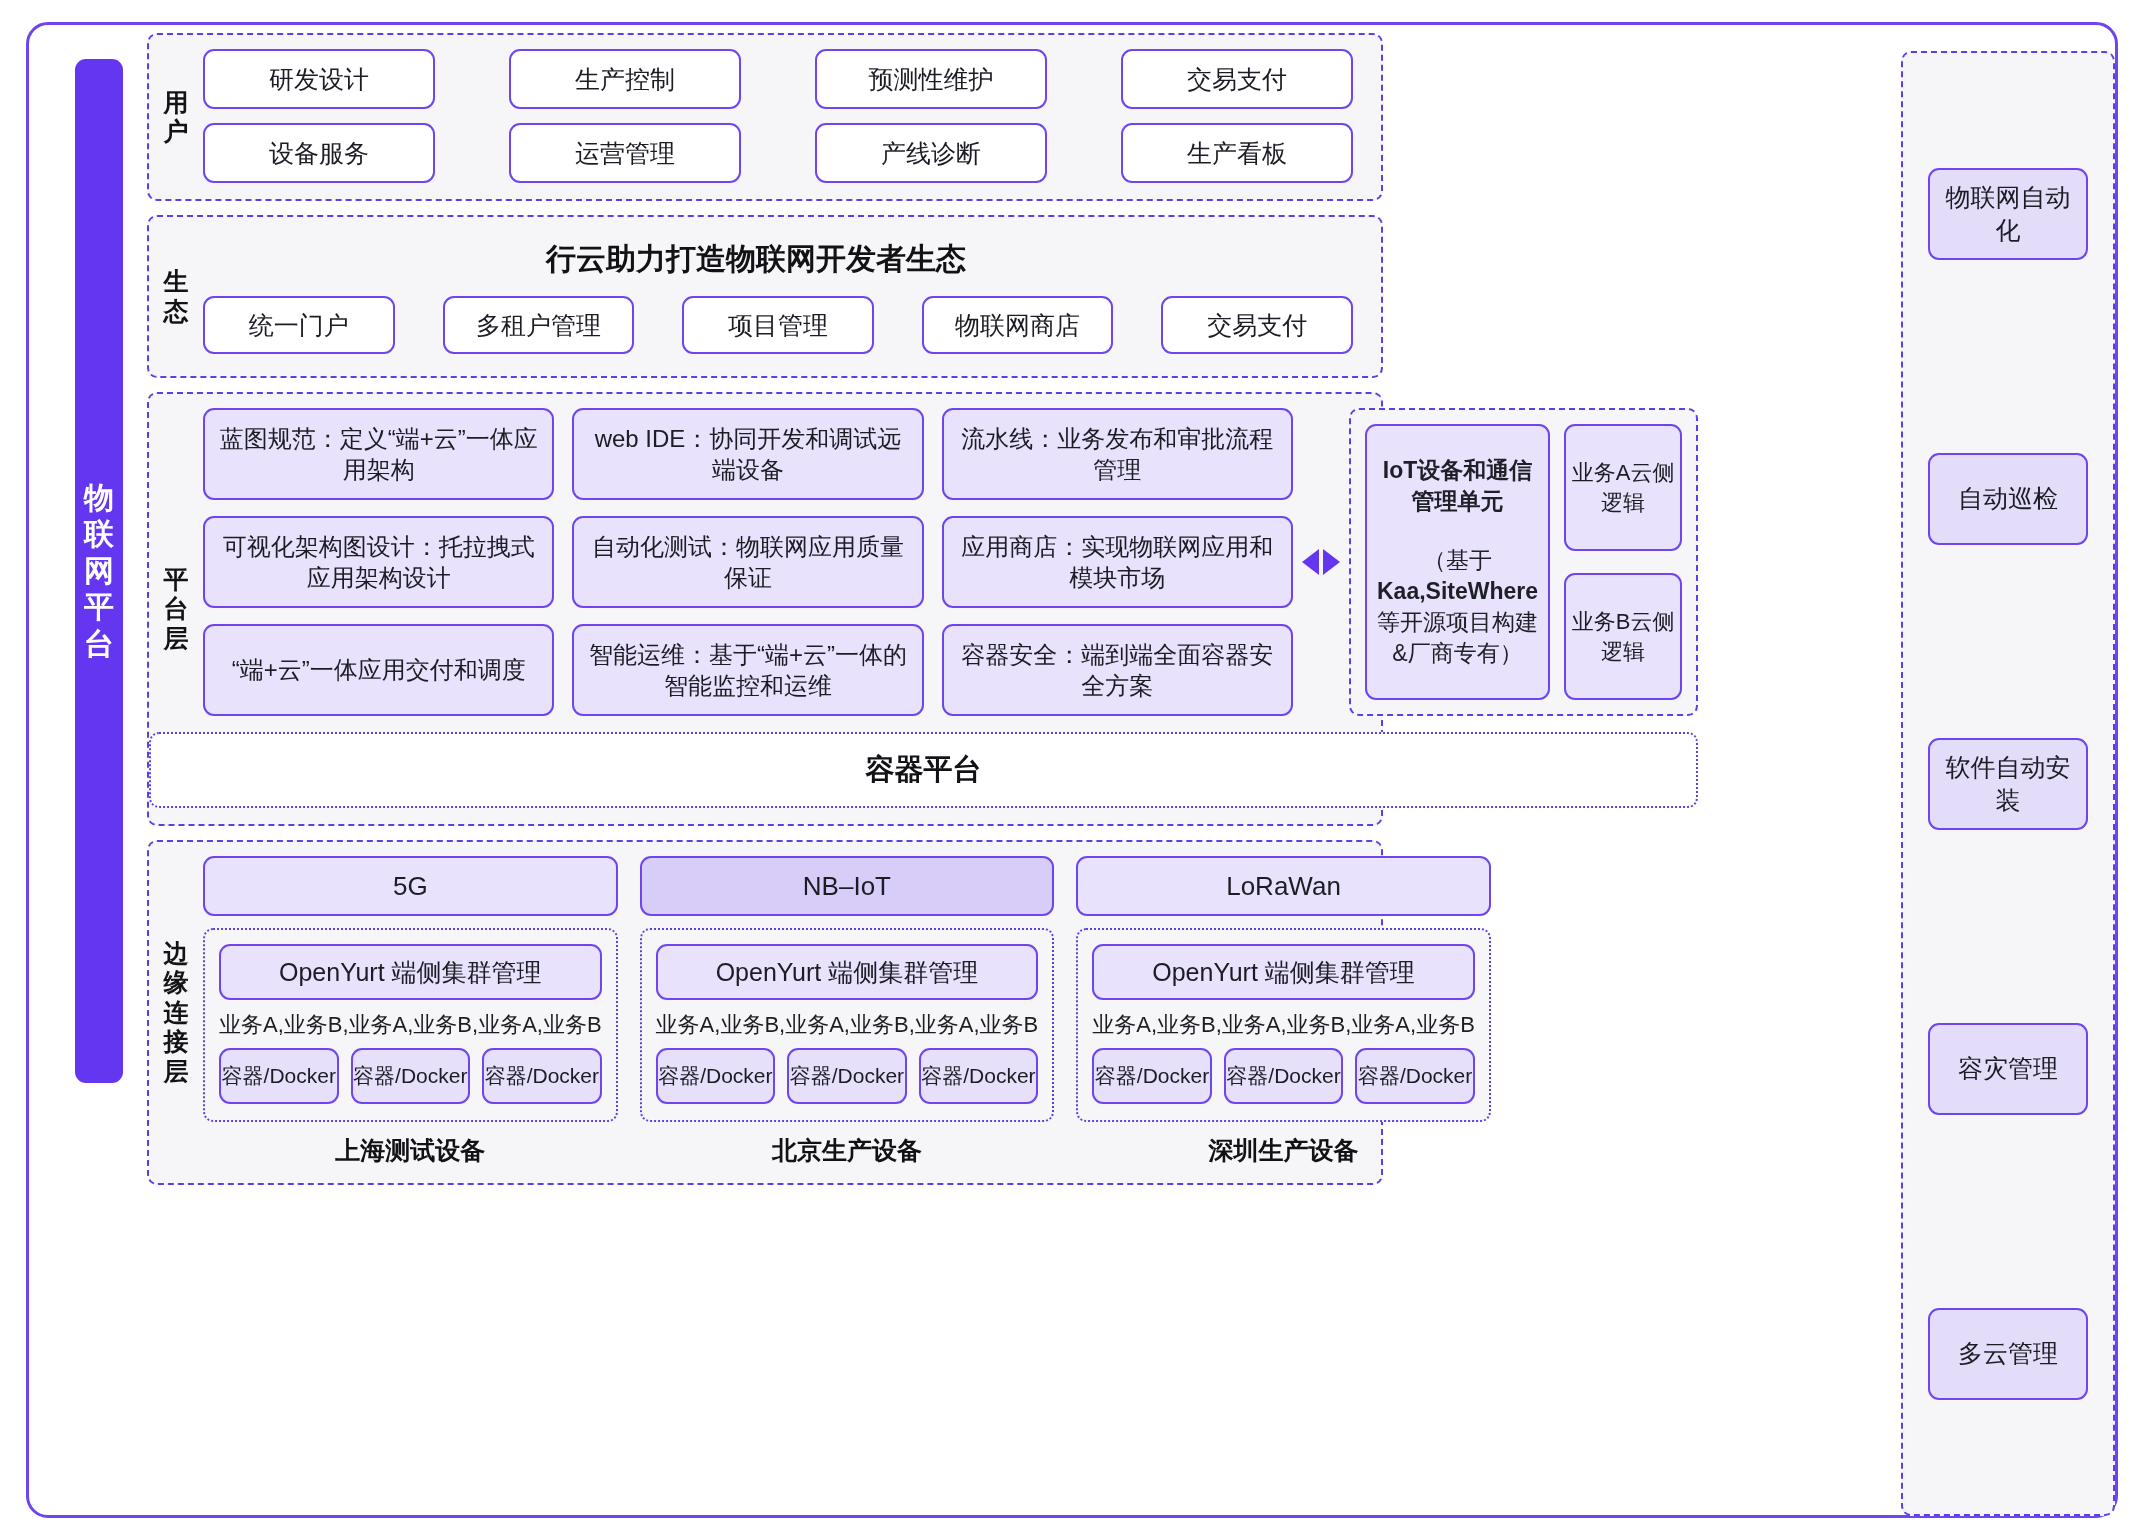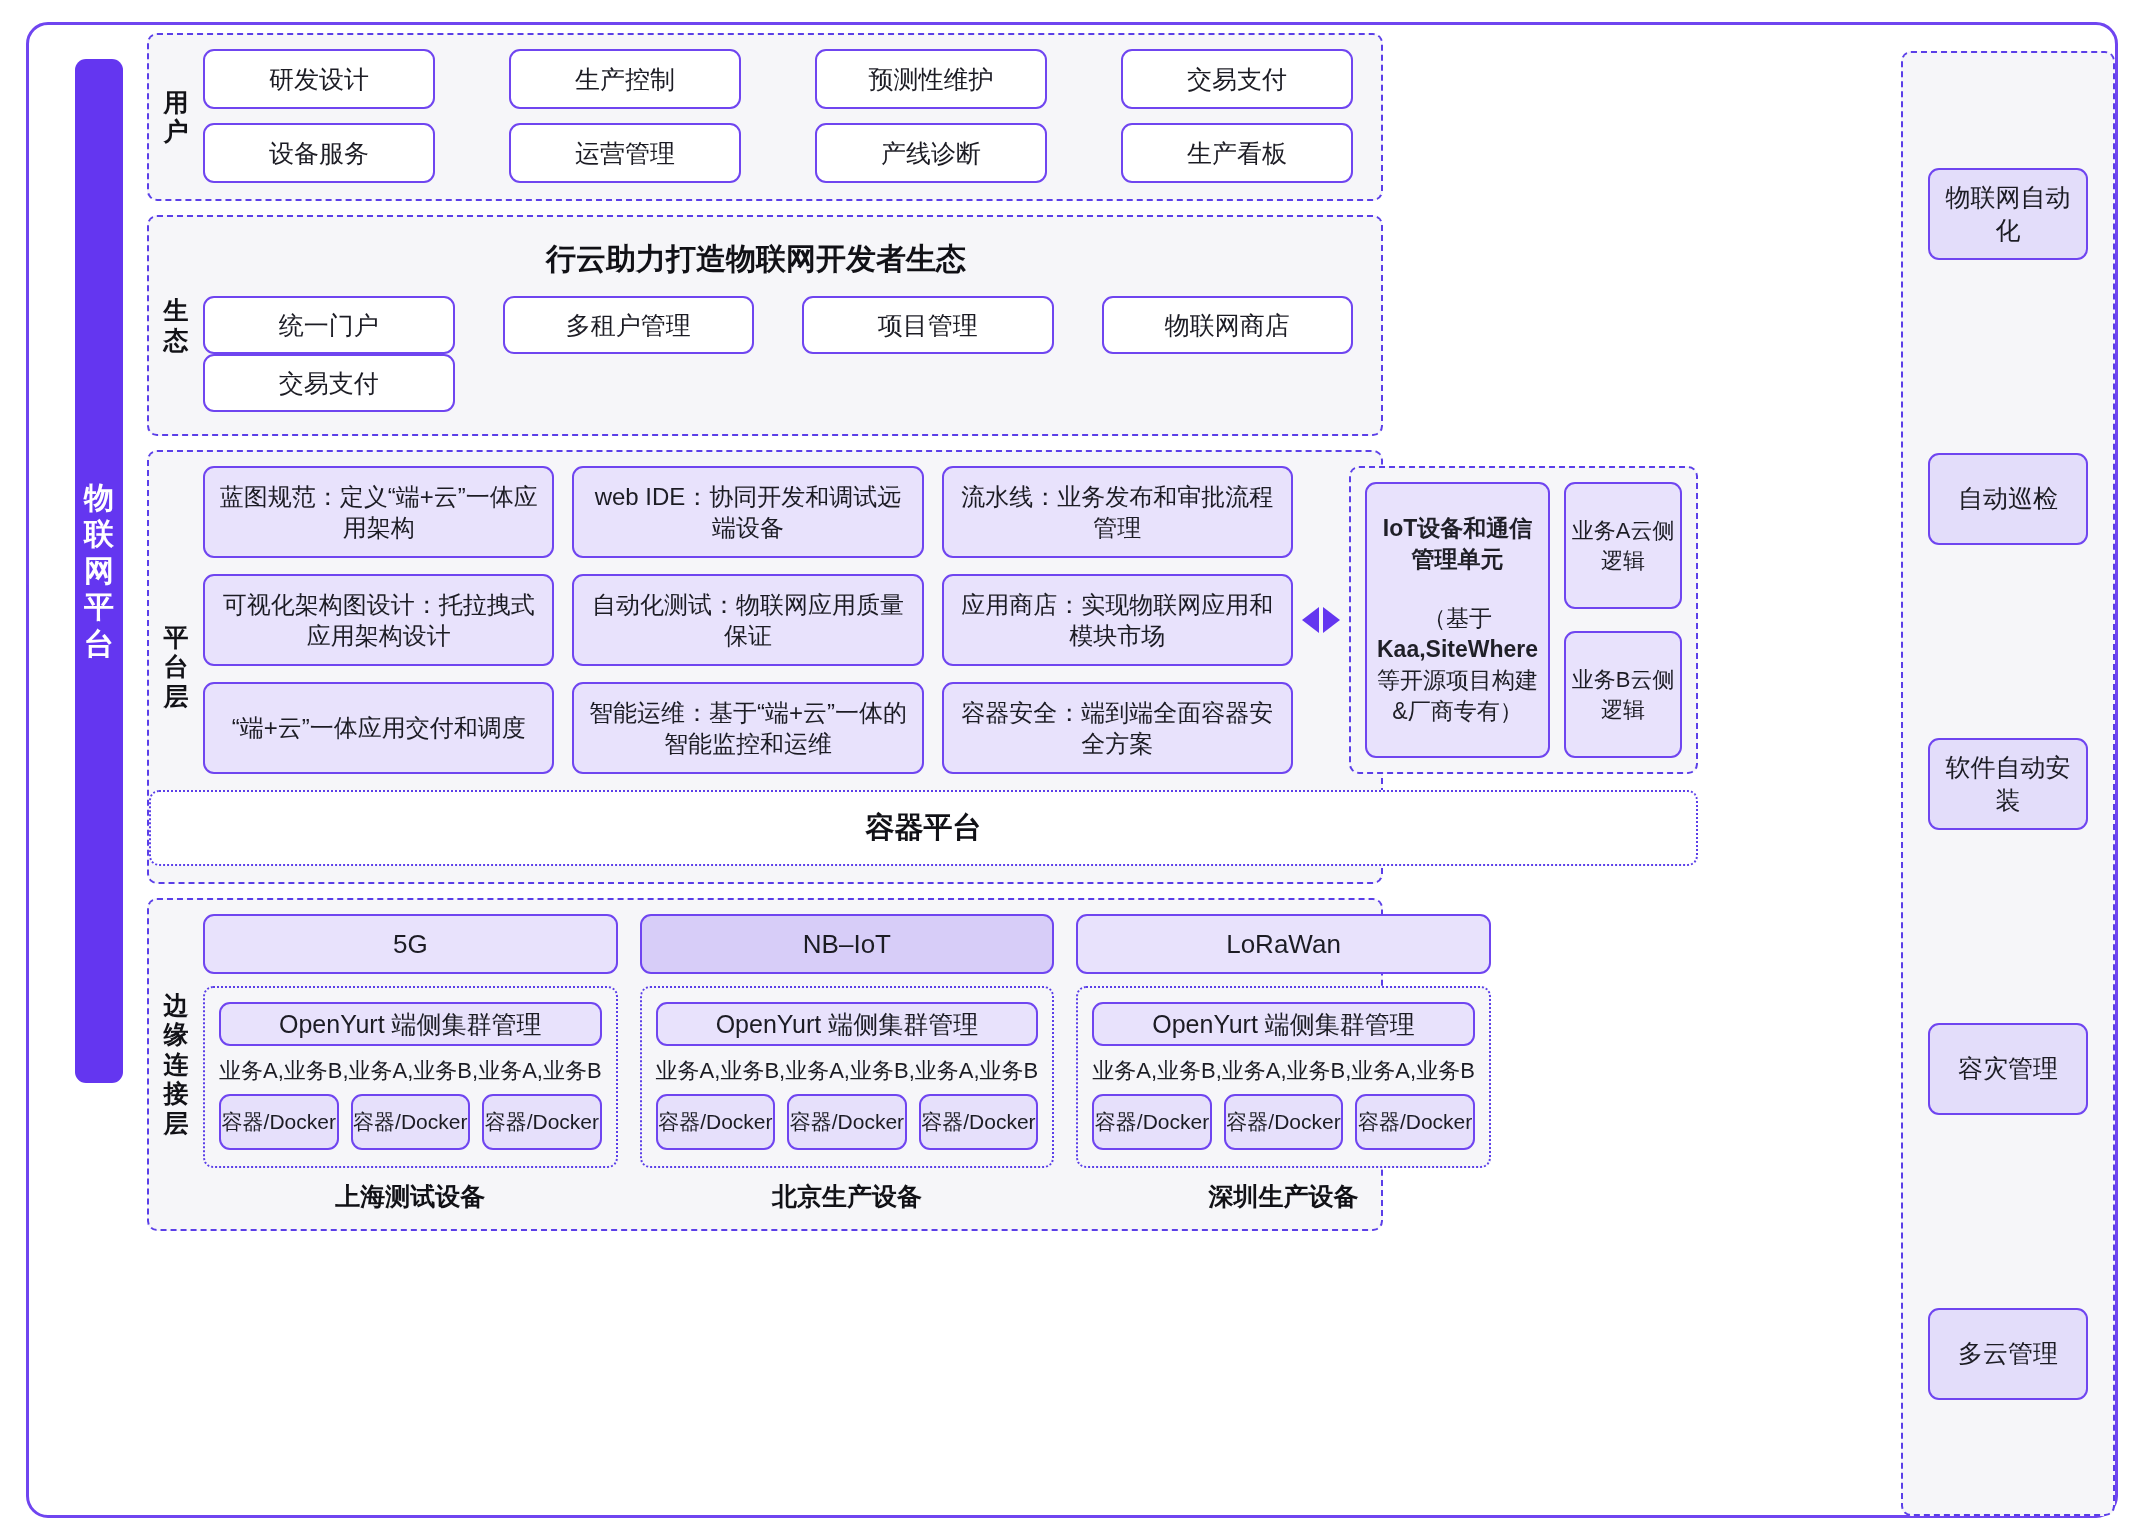--- a/index.html
+++ b/index.html
@@ -101,21 +101,21 @@
   .eco-title {
     text-align: center;
     font-size: 30px;
     font-weight: 700;
     padding: 8px 0 16px 0;
     color: #111116;
     margin-left: -54px;
   }
   .eco-row {
     display: grid;
-    grid-template-columns: repeat(4, 1fr);
+    grid-template-columns: repeat(5, 1fr);
     gap: 0 48px;
     padding-right: 10px;
     padding-bottom: 6px;
   }
   .eco-row .pill { height: 58px; }
 
   
   .plat-wrap { display: flex; gap: 0; align-items: stretch; }
   .plat-left { flex: 0 0 1090px; }
   .plat-grid {
@@ -204,21 +204,21 @@
     margin-bottom: 12px;
   }
   .net-pill.strong { background: #d7cdf8; }
   .device-box {
     border: 2px dotted #5b3fe8;
     border-radius: 10px;
     padding: 14px 14px 16px 14px;
     background: #f6f6f9;
   }
   .oy-pill {
-    height: 44px;
+    height: 56px;
     border: 2px solid #6f45f0;
     border-radius: 11px;
     background: #e8e2fc;
     display: flex; align-items: center; justify-content: center;
     font-size: 25px;
     color: #1c1c24;
   }
   .biz-line {
     text-align: center;
     font-size: 22px;

